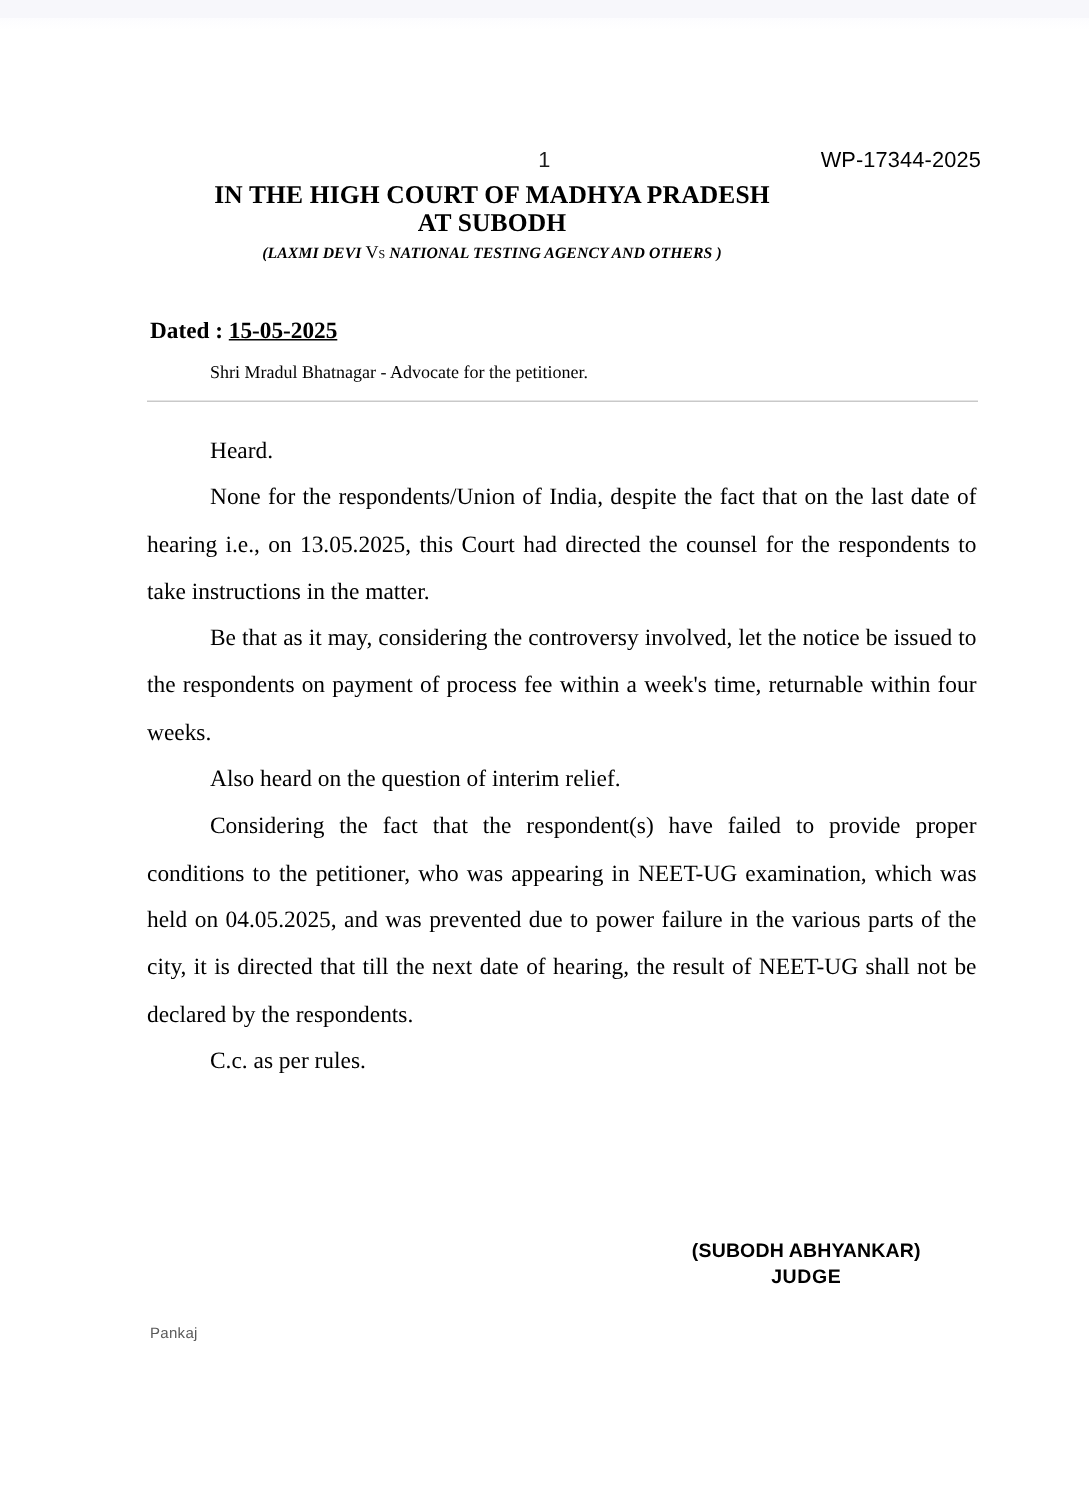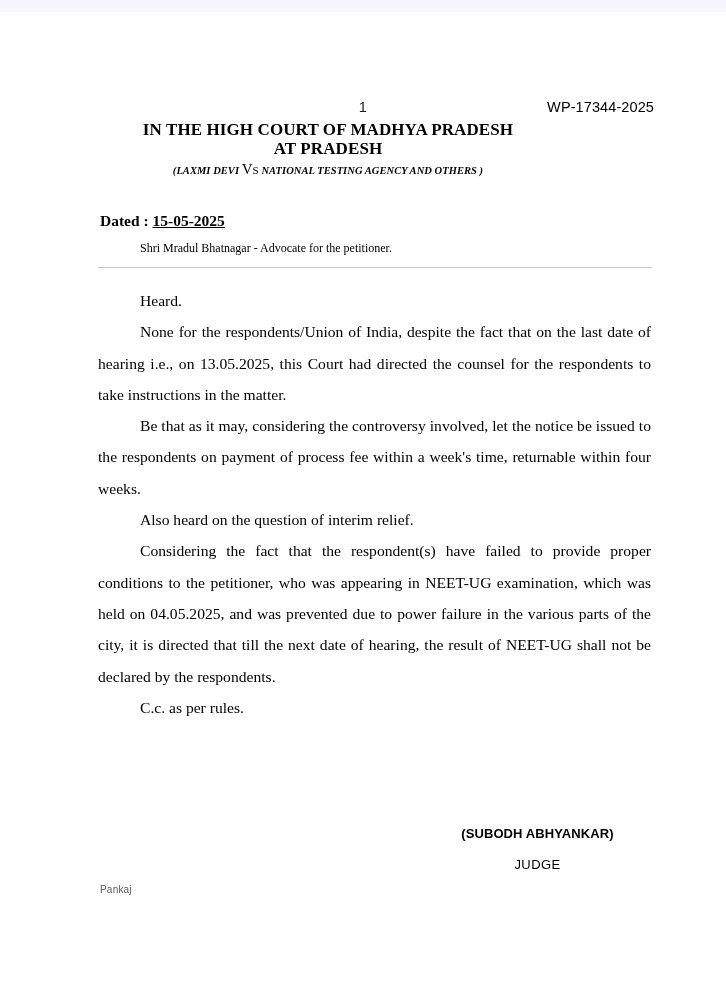--- a/index.html
+++ b/index.html
@@ -89,21 +89,21 @@
   .parties {
     font-weight: bold;
     font-style: italic;
     font-size: 10.5px;
     margin-top: 3px;
     letter-spacing: 0.05px;
   }
   .parties .vs {
     font-weight: normal;
     font-style: normal;
-    font-size: 15px;
+    font-size: 12px;
     font-variant: small-caps;
   }
 
   
   .dated {
     position: absolute;
     top: 212px;
     left: 100px;
     font-weight: bold;
     font-size: 15.5px;
@@ -155,24 +155,24 @@
     width: 275px;
     text-align: center;
     font-family: "Liberation Sans", "DejaVu Sans", sans-serif;
   }
   .sig-name {
     font-weight: bold;
     font-size: 13px;
     letter-spacing: 0.1px;
   }
   .sig-title {
-    font-weight: normal;
+    font-weight: bold;
     font-size: 13px;
     letter-spacing: 0.4px;
-    margin-top: 16px;
+    margin-top: 2px;
   }
 
   
   .footer-note {
     position: absolute;
     top: 884px;
     left: 100px;
     font-family: "Liberation Sans", "DejaVu Sans", sans-serif;
     font-size: 10px;
     color: #5a5a5a;
@@ -187,21 +187,21 @@
 
 <div class="page">
 
   <div class="header-row">
     <div class="page-number">1</div>
     <div class="case-id">WP-17344-2025</div>
   </div>
 
   <div class="titles">
     <div class="court-line l1">IN THE HIGH COURT OF MADHYA PRADESH</div>
-    <div class="court-line l2">AT PRADESH</div>
+    <div class="court-line l2">AT SUBODH</div>
     <div class="parties"><span>(LAXMI DEVI </span><span class="vs">Vs</span><span> NATIONAL TESTING AGENCY AND OTHERS )</span></div>
   </div>
 
   <div class="dated"><span>Dated : </span><span class="date-val">15-05-2025</span></div>
 
   <div class="advocate">Shri Mradul Bhatnagar - Advocate for the petitioner.</div>
 
   <div class="divider"></div>
 
   <div class="body-text">

